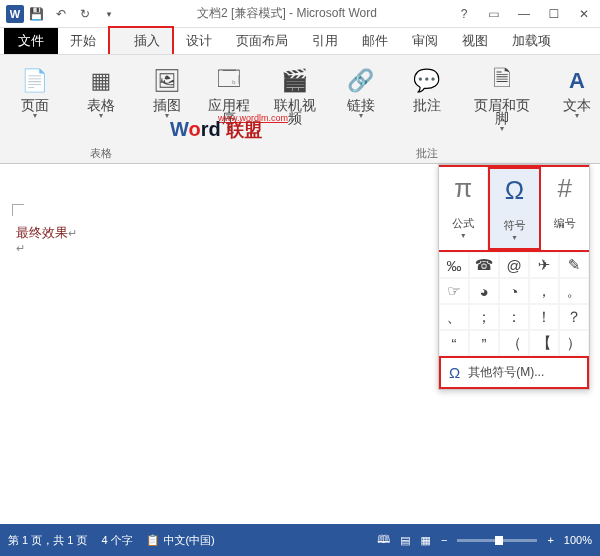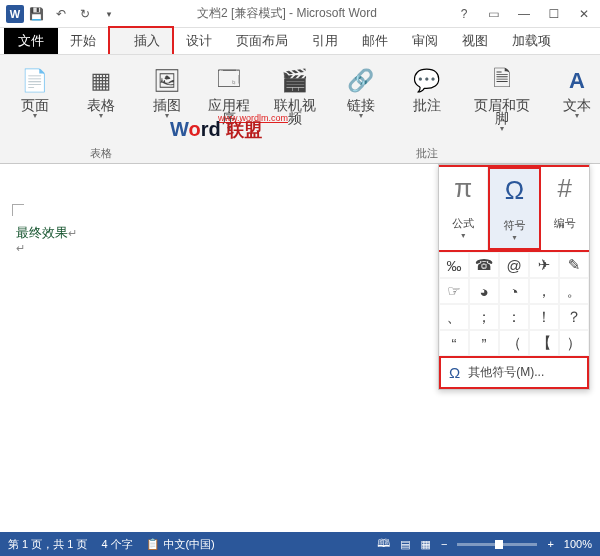--- a/index.html
+++ b/index.html
@@ -24,36 +24,36 @@
   .bigbtn .dd { font-size:8px; color:#666; line-height:8px; }
   .sep { width:1px; background:#ddd; height:80px; align-self:flex-start; margin-top:2px; }
   .watermark { position:absolute; left:170px; top:118px; font-size:20px; font-weight:bold; pointer-events:none; z-index:5; }
   .watermark .w { color:#2b579a; }
   .watermark .o { color:#e02020; }
   .watermark .rd { color:#0f172a; }
   .watermark .lm { color:#b91c1c; font-size:18px; }
   .wm-url { position:absolute; left:218px; top:113px; font-size:9px; color:#e02020; z-index:5;text-decoration:underline;}
   .doc-area { position:relative; height:340px; background:#fff; }
   .doc-margin { position:absolute; left:16px; top:60px; }
-  .doc-text { font-size:13px; color:#14532d;margin-top:8px; }
+  .doc-text { font-size:13px; color:#7f1d1d;margin-top:8px; }
   .para-mark { font-size:11px; color:#888; }
   .symbol-panel { position:absolute; right:10px; top:0; width:152px; background:#fff; border:1px solid #c8c8c8; box-shadow:0 2px 6px rgba(0,0,0,.2); }
   .sym-row1 { display:flex; border:2px solid #e02020; border-left:none; border-right:none; }
   .sym-big { flex:1; display:flex; flex-direction:column; align-items:center; padding:6px 2px; border-right:1px solid #eee; }
   .sym-big:last-child { border-right:none; }
   .sym-big.hl { border:2px solid #e02020; background:#e8eef7; }
   .sym-big .gl { font-size:26px; color:#2b579a; }
   .sym-big .gl.gray { color:#777; }
   .sym-big .tx { font-size:11px; margin-top:12px; }
   .sym-big .dd { font-size:8px; color:#666; }
   .sym-grid { display:grid; grid-template-columns:repeat(5,1fr); }
   .sym-cell { height:26px; display:flex; align-items:center; justify-content:center; font-size:15px; color:#444; border:1px solid #f4f4f4; }
   .sym-more { border:2px solid #e02020; padding:6px 8px; display:flex; align-items:center; gap:8px; }
   .sym-more .gl { color:#2b579a; font-size:15px; }
-  .statusbar { height:24px; background:#2b579a; color:#fff; display:flex; align-items:center; padding:0 8px; font-size:11px; gap:14px; position:absolute; bottom:0; left:0; right:0; }
+  .statusbar { height:32px; background:#2b579a; color:#fff; display:flex; align-items:center; padding:0 8px; font-size:11px; gap:14px; position:absolute; bottom:0; left:0; right:0; }
   .status-right { margin-left:auto; display:flex; align-items:center; gap:10px; }
   .zoom-track { width:80px; height:3px; background:rgba(255,255,255,.4); position:relative; }
   .zoom-thumb { position:absolute; left:38px; top:-3px; width:8px; height:9px; background:#fff; }
   .corner-bracket { position:absolute; left:12px; top:40px; width:12px; height:12px; border-left:1px solid #aaa; border-top:1px solid #aaa; }
 </style>
 </head>
 <body>
 
 <div class="titlebar">
   <div class="title-left">

